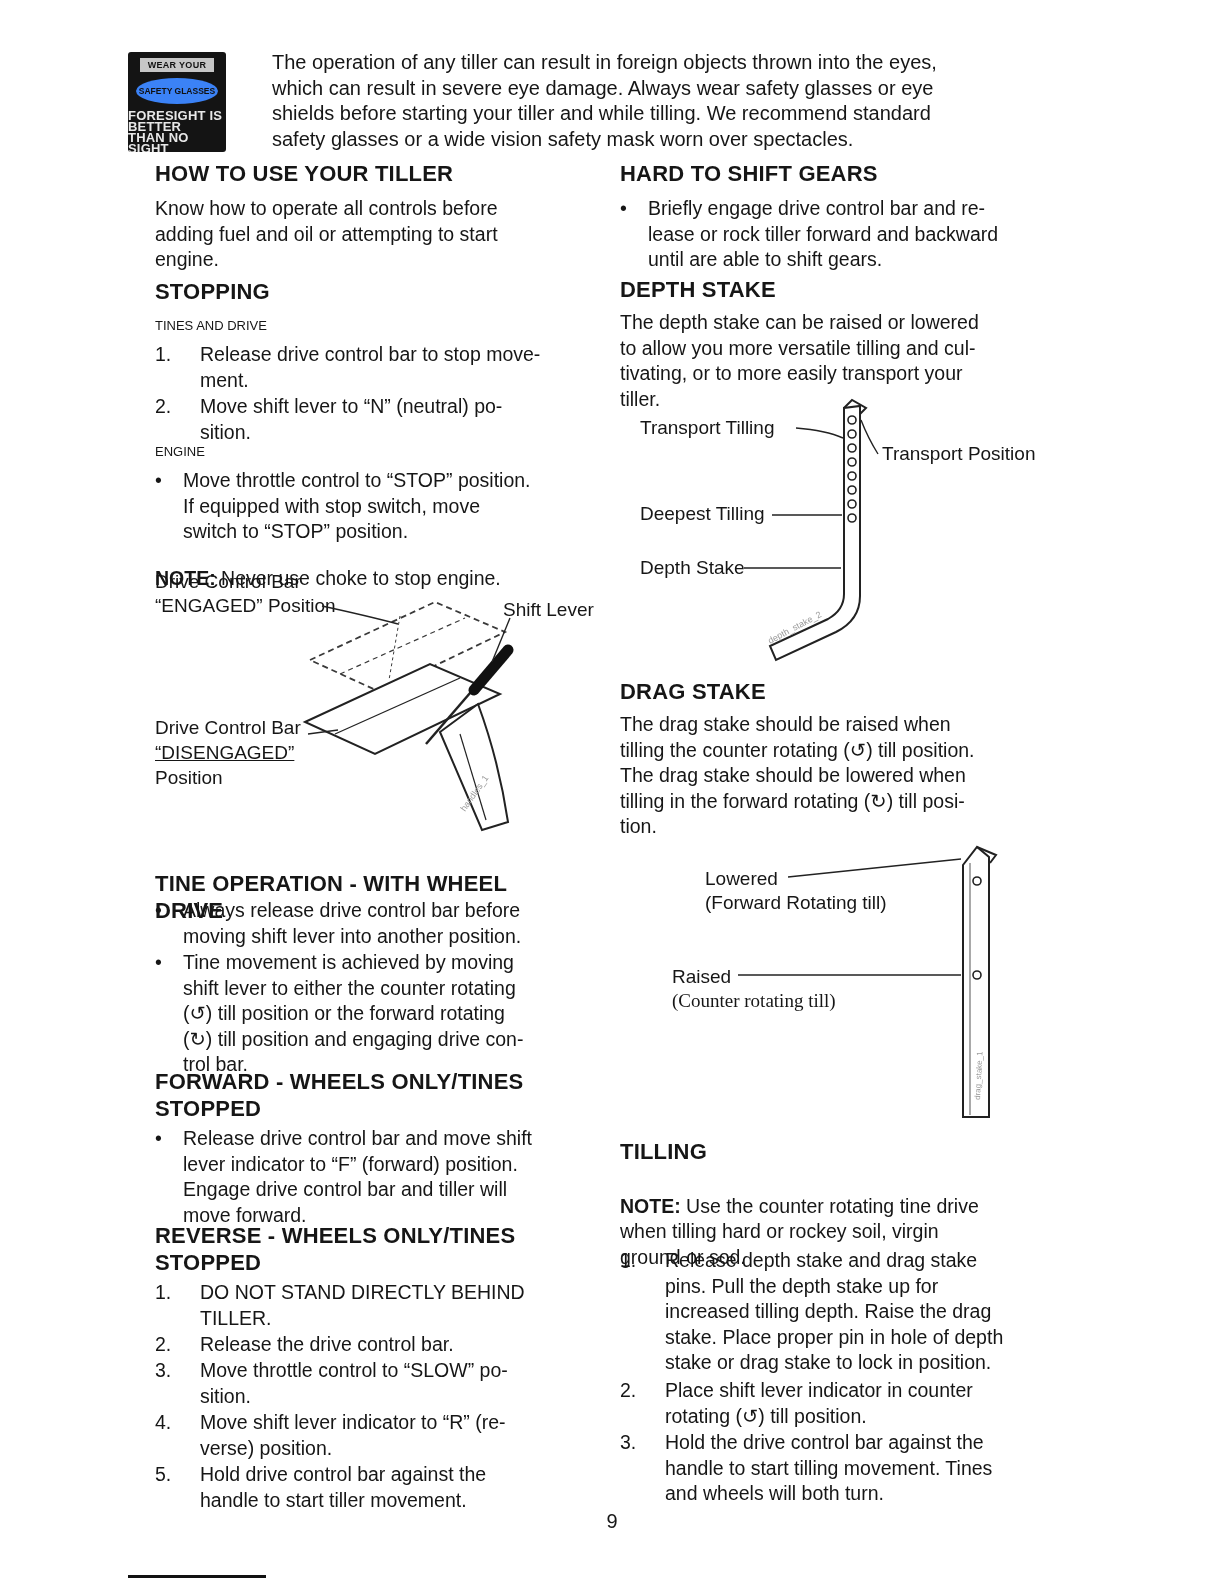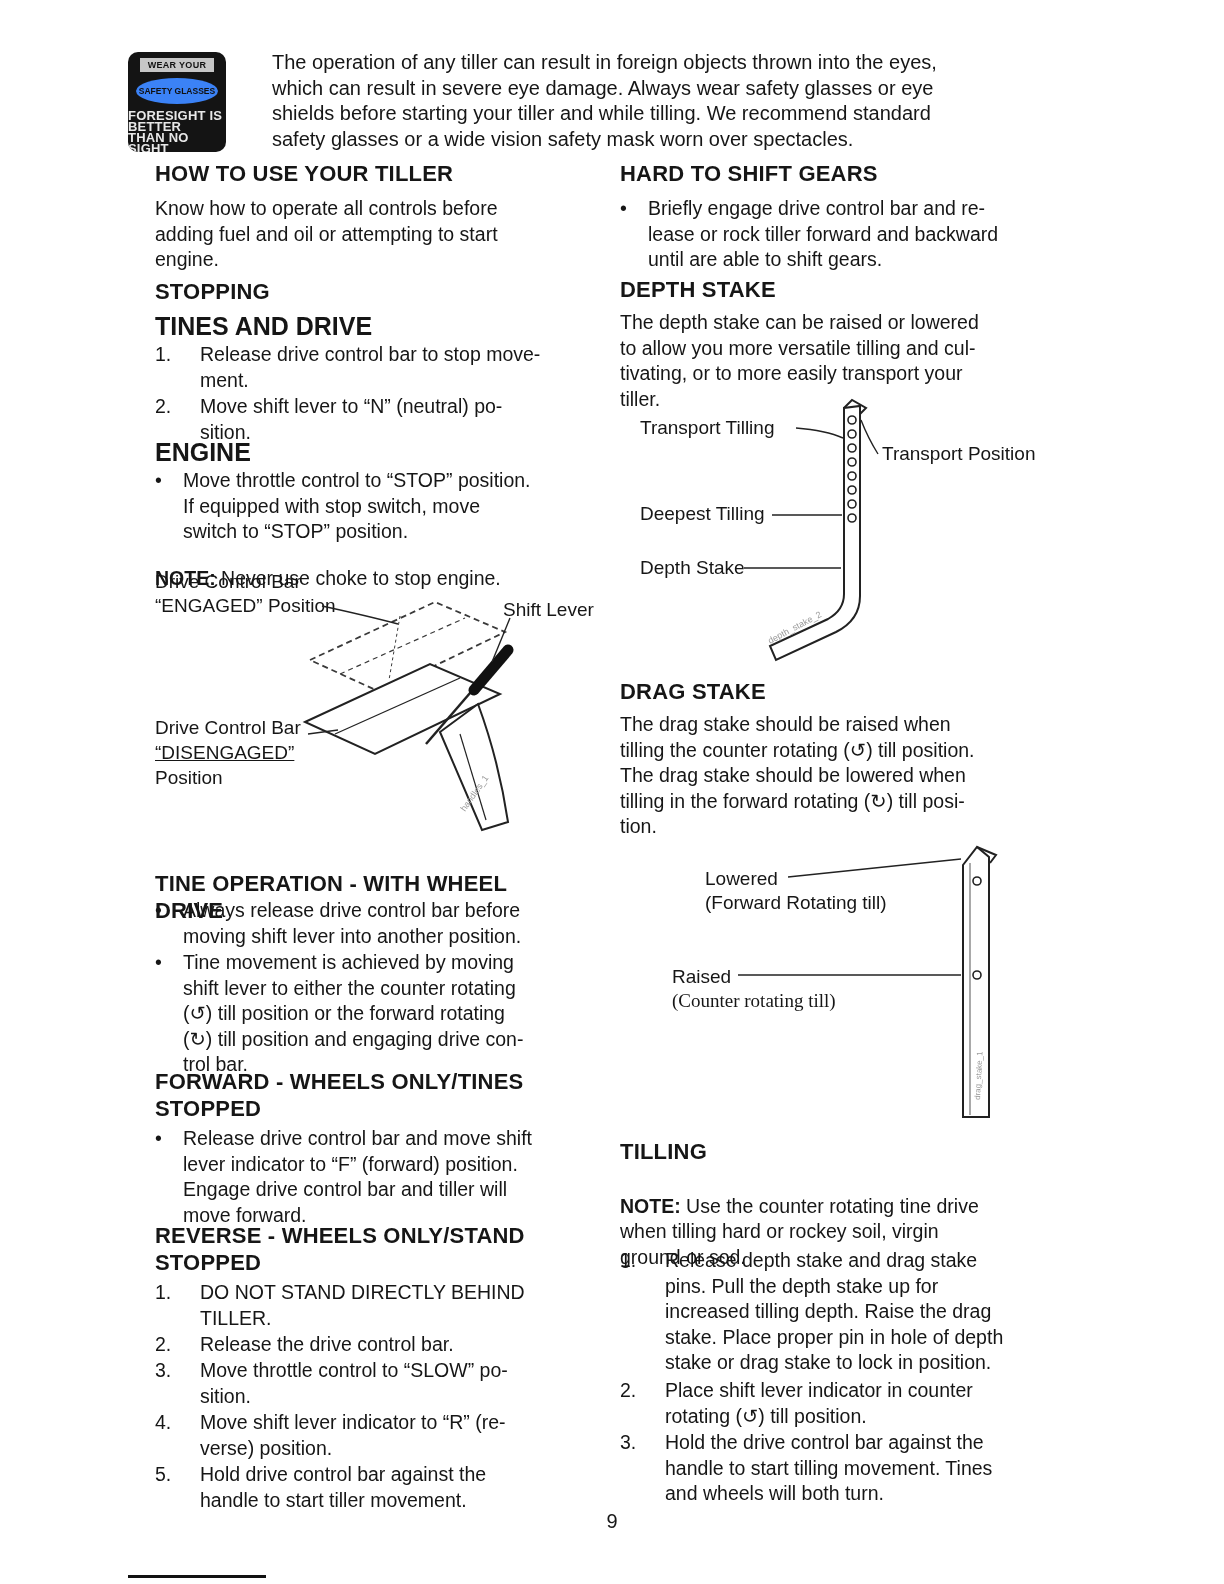--- a/index.html
+++ b/index.html
@@ -2,33 +2,33 @@
 <html><head>
 <meta charset="utf-8">
 <style>
   html,body { margin:0; padding:0; background:#ffffff; }
   .page {
     position:relative; width:1224px; height:1584px; background:#ffffff;
     font-family:"Liberation Sans", sans-serif; color:#161616; overflow:hidden;
   }
   .abs { position:absolute; }
   .h1 { font-size:22px; font-weight:700; line-height:27px; white-space:pre-line; letter-spacing:0.2px; }
-  .h2 { font-size:25px; font-weight:700; line-height:24px; }
+  .h2 { font-size:13px; font-weight:400; line-height:24px; }
   .p  { font-size:19.5px; line-height:25.5px; white-space:pre-line; }
   .row { display:flex; font-size:19.5px; line-height:25.5px; position:absolute; }
   .num { width:45px; flex:none; }
   .bul { width:28px; flex:none; }
   .txt { white-space:pre-line; }
   .lbl { font-size:19px; line-height:24px; white-space:pre-line; }
   .cap { font-size:9px; color:#9a9a9a; }
   .bold { font-weight:700; }
 
   
   .badge { position:absolute; left:128px; top:52px; width:98px; height:100px;
-           background:#141414; border-radius:10px; overflow:hidden; }
+           background:#141414; border-radius:3px; overflow:hidden; }
   .badge-top { margin:6px auto 0; width:74px; background:#c6c6c6; color:#111;
                font-size:9px; font-weight:700; text-align:center; padding:2px 0; letter-spacing:0.3px; }
   .badge-oval { margin:6px auto 0; width:82px; height:26px; background:#3b82f6;
                 border-radius:50%; display:flex; align-items:center; justify-content:center;
                 font-size:8.5px; font-weight:700; color:#111; }
   .badge-b { color:#e8e8e8; font-size:13px; font-weight:700; text-align:left;
              margin-top:6px; line-height:11px; letter-spacing:0.2px; }
 
   .illus { position:absolute; }
   .illus svg { position:absolute; left:0; top:0; }
@@ -134,21 +134,21 @@
   <div class="abs h1" style="left:155px; top:1068px;">FORWARD - WHEELS ONLY/TINES
 STOPPED</div>
   <div class="row" style="left:155px; top:1126px;">
     <span class="bul">•</span>
     <span class="txt">Release drive control bar and move shift
 lever indicator to “F” (forward) position.
 Engage drive control bar and tiller will
 move forward.</span>
   </div>
 
-  <div class="abs h1" style="left:155px; top:1222px;">REVERSE - WHEELS ONLY/STAND
+  <div class="abs h1" style="left:155px; top:1222px;">REVERSE - WHEELS ONLY/TINES
 STOPPED</div>
   <div class="row" style="left:155px; top:1280px;">
     <span class="num">1.</span>
     <span class="txt">DO NOT STAND DIRECTLY BEHIND
 TILLER.</span>
   </div>
   <div class="row" style="left:155px; top:1332px;">
     <span class="num">2.</span>
     <span class="txt">Release the drive control bar.</span>
   </div>

